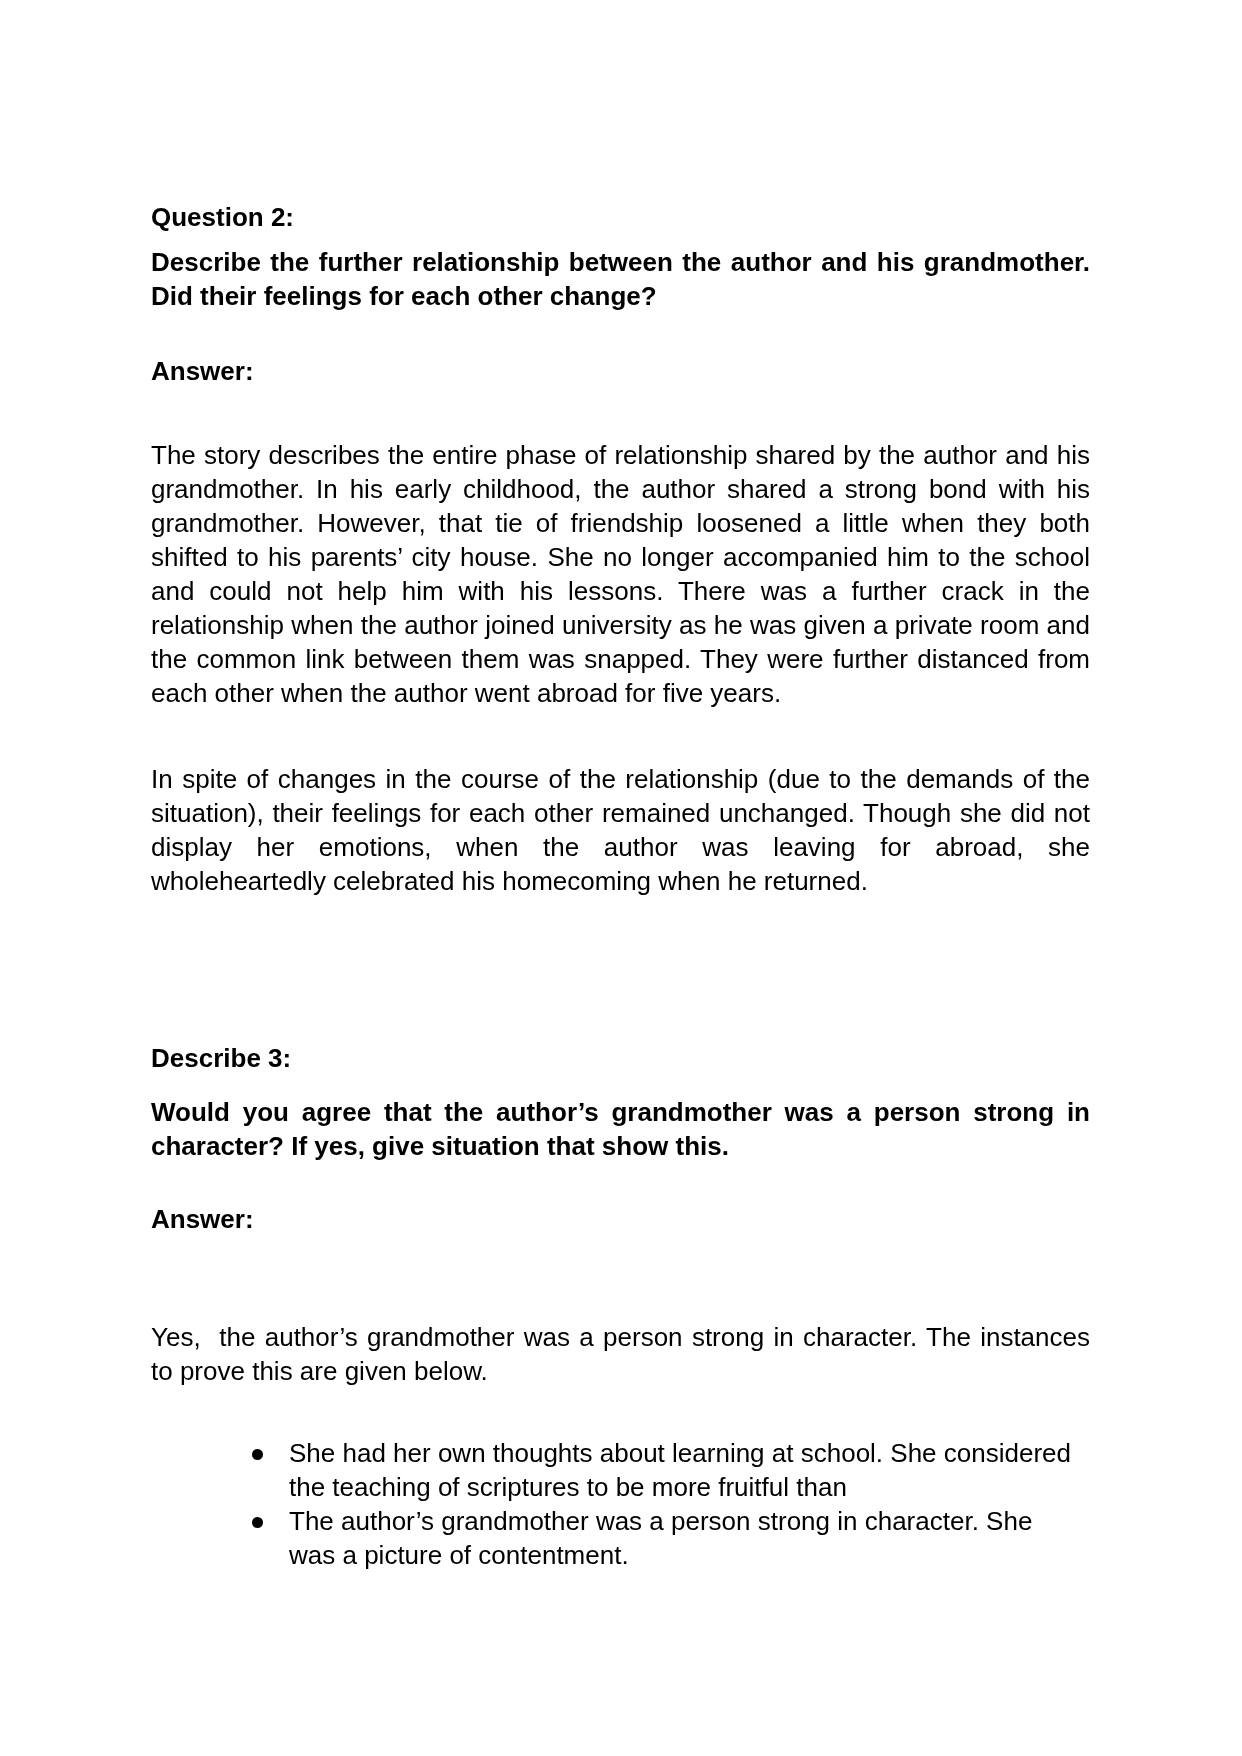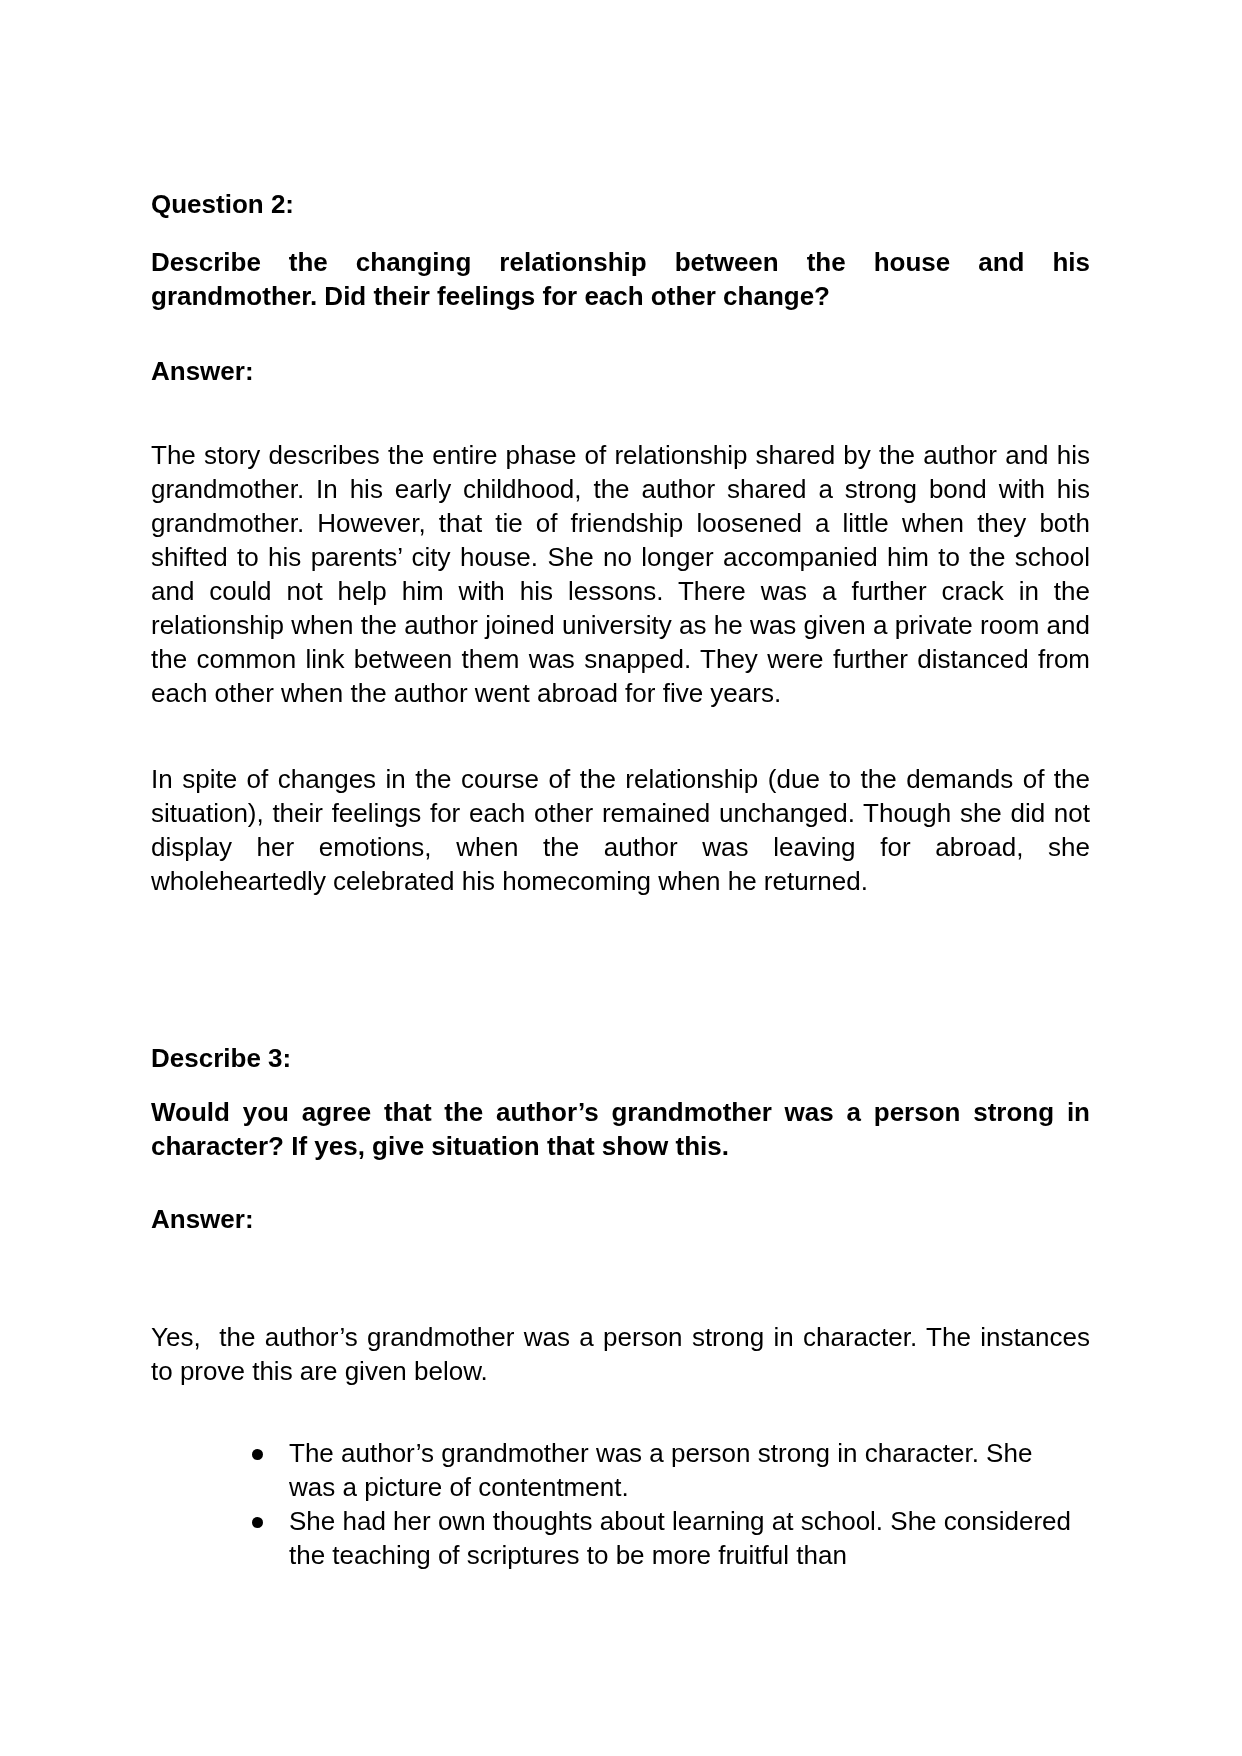--- a/index.html
+++ b/index.html
@@ -57,45 +57,45 @@
       border-radius: 50%;
       background: #000000;
     }
   </style>
 </head>
 <body>
 
 <div class="page">
 
   <section>
-    <p class="blk bold q-label" style="top:187px;">Question 2:</p>
+    <p class="blk bold q-label" style="top:200px;">Question 2:</p>
 
-    <p class="blk bold justify" style="top:245px;">Describe the changing relationship between the house and his grandmother. Did their feelings for each other change?</p>
+    <p class="blk bold justify" style="top:245px;">Describe the further relationship between the author and his grandmother. Did their feelings for each other change?</p>
 
     <p class="blk bold" style="top:354px;">Answer:</p>
 
     <p class="blk justify" style="top:438px;">The story describes the entire phase of relationship shared by the author and his grandmother. In his early childhood, the author shared a strong bond with his grandmother. However, that tie of friendship loosened a little when they both shifted to his parents’ city house. She no longer accompanied him to the school and could not help him with his lessons. There was a further crack in the relationship when the author joined university as he was given a private room and the common link between them was snapped. They were further distanced from each other when the author went abroad for five years.</p>
 
     <p class="blk justify" style="top:762px;">In spite of changes in the course of the relationship (due to the demands of the situation), their feelings for each other remained unchanged. Though she did not display her emotions, when the author was leaving for abroad, she wholeheartedly celebrated his homecoming when he returned.</p>
   </section>
 
   <section>
     <p class="blk bold q-label" style="top:1041px;">Describe 3:</p>
 
     <p class="blk bold justify" style="top:1095px;">Would you agree that the author’s grandmother was a person strong in character? If yes, give situation that show this.</p>
 
     <p class="blk bold" style="top:1202px;">Answer:</p>
 
     <p class="blk justify" style="top:1320px; white-space: pre-wrap;">Yes,  the author’s grandmother was a person strong in character. The instances to prove this are given below.</p>
 
     <ul class="bullets" style="top:1436px; width:790px;">
       <li>
         <span class="dot"></span>
-        <span>The author’s grandmother was a person strong in character. She was a picture of contentment.</span>
+        <span>She had her own thoughts about learning at school. She considered the teaching of scriptures to be more fruitful than</span>
       </li>
       <li>
         <span class="dot"></span>
-        <span>She had her own thoughts about learning at school. She considered the teaching of scriptures to be more fruitful than</span>
+        <span>The author’s grandmother was a person strong in character. She was a picture of contentment.</span>
       </li>
     </ul>
   </section>
 
 </div>
 
 </body></html>

